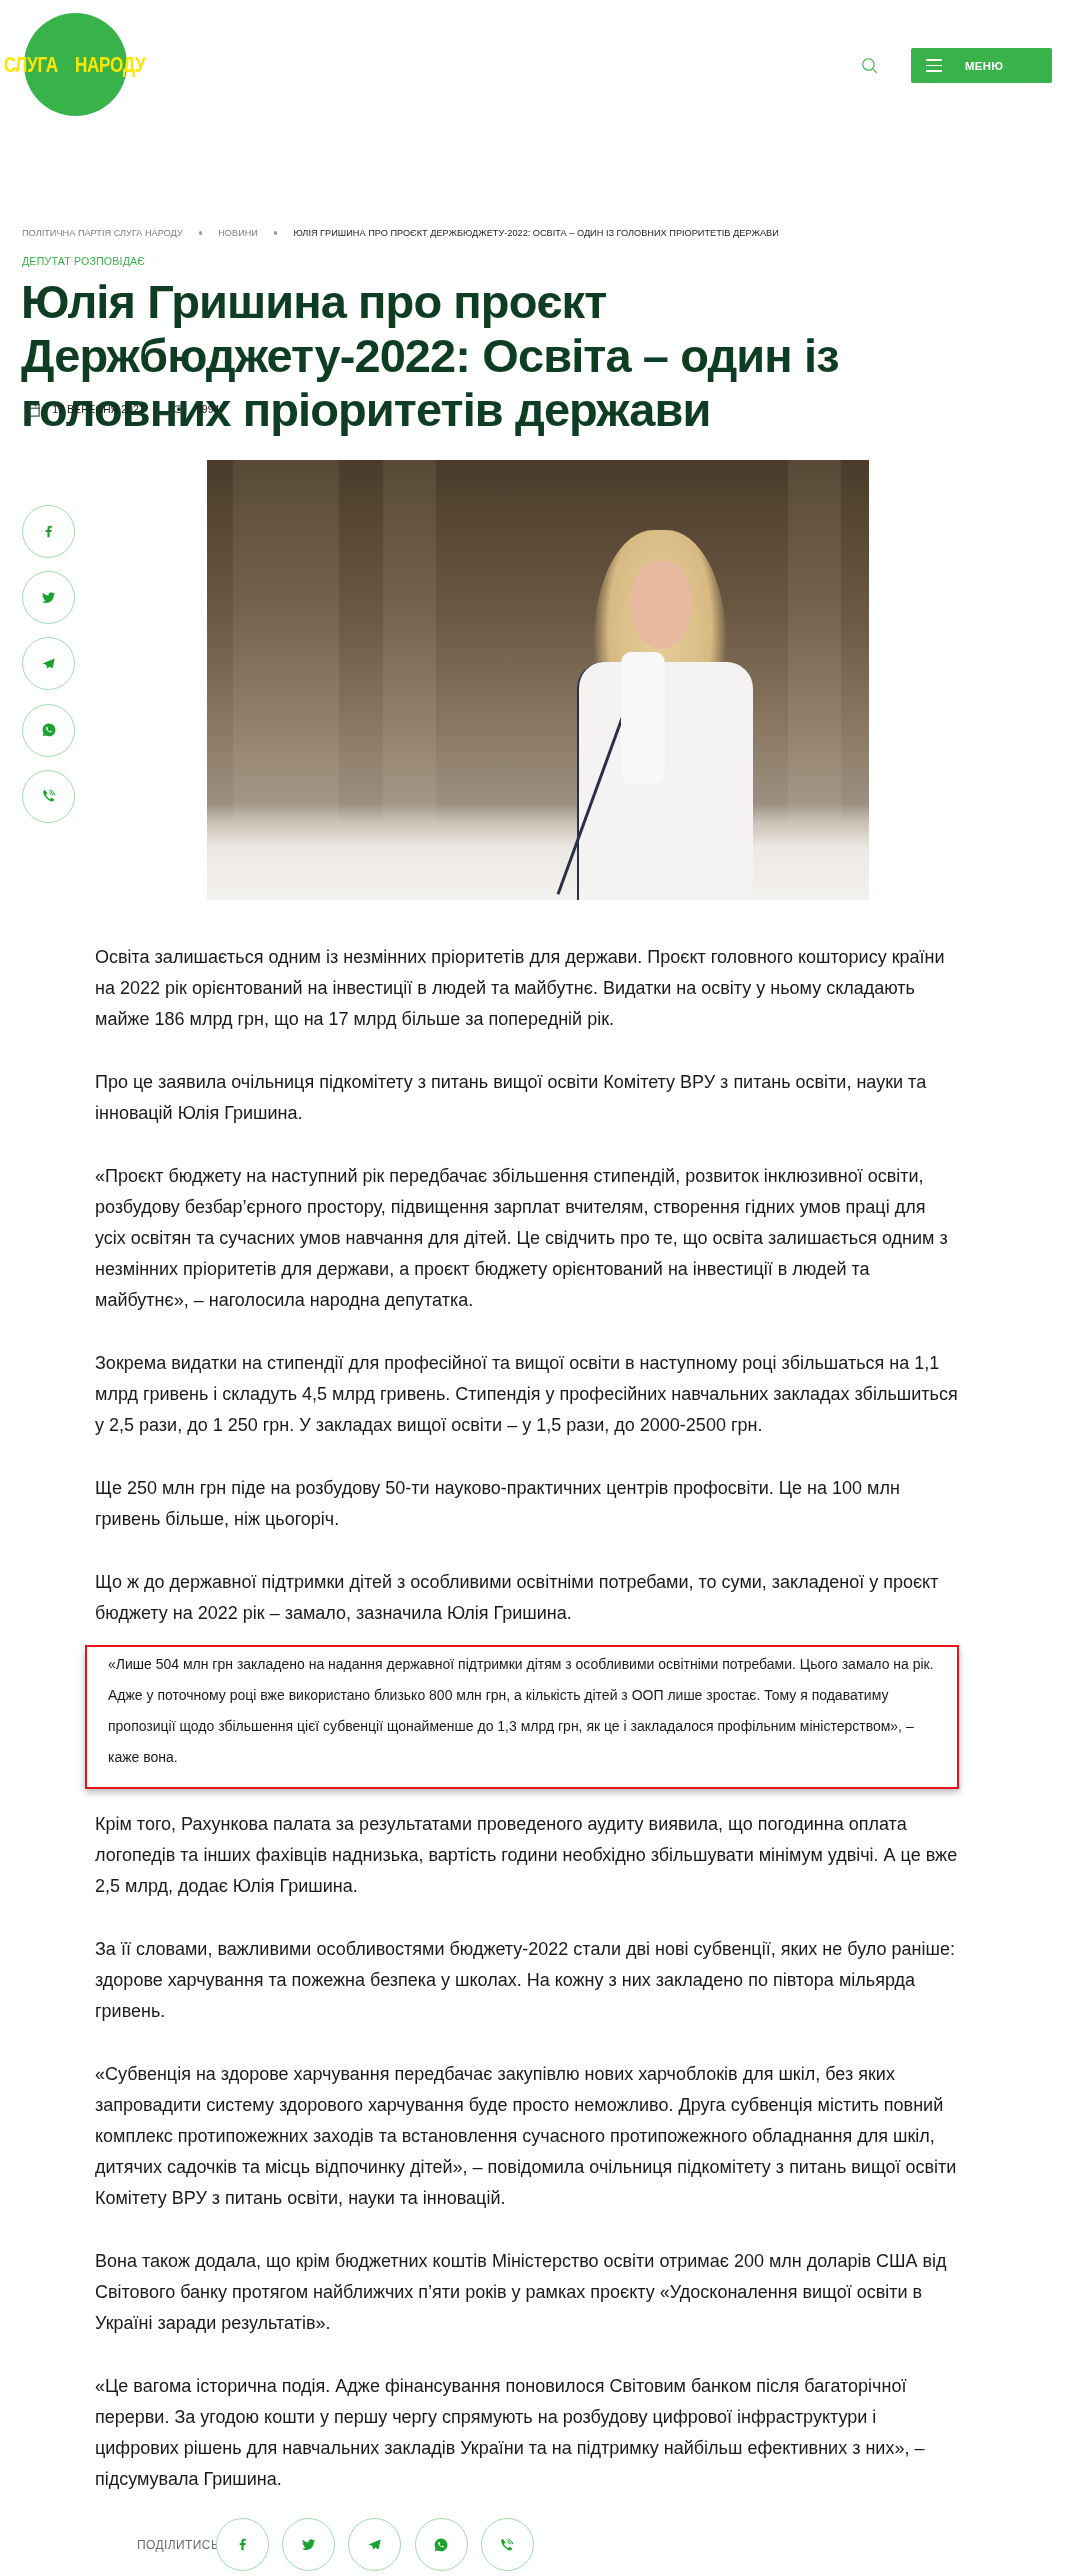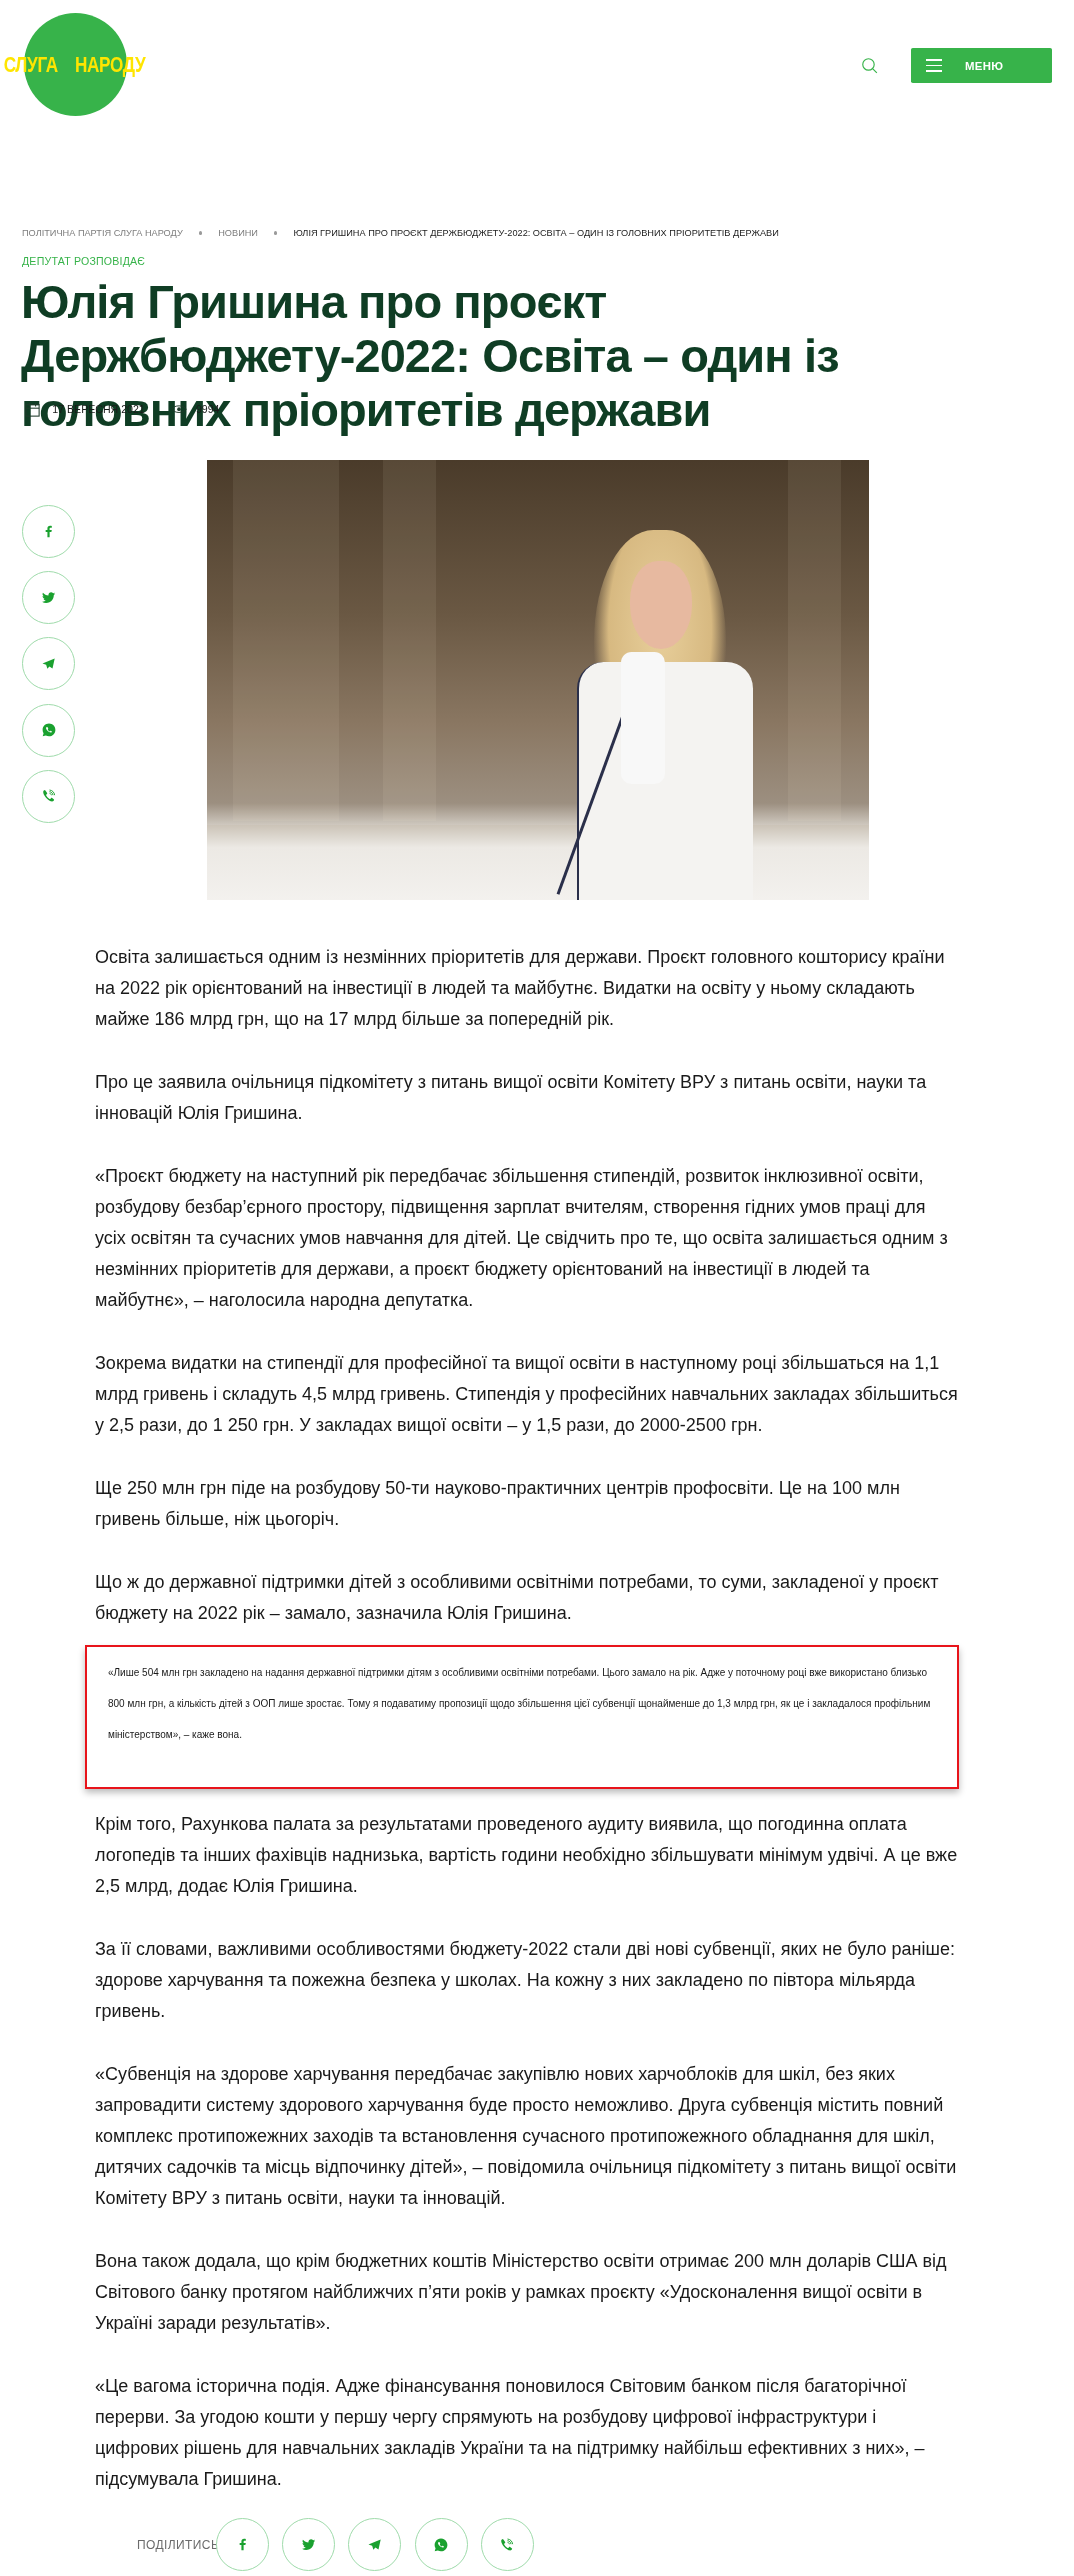--- a/index.html
+++ b/index.html
@@ -43,21 +43,21 @@
   .hero .rail { position: absolute; left: 0; top: 83%; width: 100%; height: 17%; background: linear-gradient(180deg, #cbc3b7 0%, #ece9e4 30%, #f3f1ee 100%); }
   .hero .hair { position: absolute; left: 387px; top: 70px; width: 132px; height: 247px; background: radial-gradient(ellipse at 50% 40%, #e8cf9b 0%, #d7b981 55%, rgba(200,170,120,0) 72%); border-radius: 45% 45% 30% 30%; }
   .hero .face { position: absolute; left: 423px; top: 101px; width: 62px; height: 88px; background: #e7b9a0; border-radius: 45% 45% 50% 50%; }
   .hero .jacket { position: absolute; left: 370px; top: 202px; width: 176px; height: 247px; background: #f4f3f1; border-radius: 26.4px 26.4px 0 0; border-left: 2.6px solid #2a2f4a; }
   .hero .jacket::before { content: ""; position: absolute; left: 62px; top: 0; width: 2.6px; height: 247px; background: #2a2f4a; transform: rotate(20deg); transform-origin: top; }
   .hero .shirt { position: absolute; left: 414px; top: 192px; width: 44px; height: 132px; background: #f8f8f8; border-radius: 10.6px; }
 
   
   .body { position: absolute; left: 95px; top: 942px; width: 863px; font-size: 18px; line-height: 31px; color: #1a1a1a; }
   .body p { margin-bottom: 32px; }
-  .highlight { position: absolute; left: 85px; top: 1645px; width: 874px; height: 144px; border: 2.6px solid #e8141b; box-shadow: 0 3.5px 7px rgba(0,0,0,0.28); padding: 10px 21px 0 21px; font-size: 10px; line-height: 31px; color: #1a1a1a; background: #fff; }
+  .highlight { position: absolute; left: 85px; top: 1645px; width: 874px; height: 144px; border: 2.6px solid #e8141b; box-shadow: 0 3.5px 7px rgba(0,0,0,0.28); padding: 2px 21px 0 21px; font-size: 14px; line-height: 31px; color: #1a1a1a; background: #fff; }
 
   
   .bottom-share { position: absolute; left: 109px; top: 2518px; display: flex; align-items: center; }
   .bottom-share .label { font-size: 12px; color: #6b6b6b; text-transform: uppercase; letter-spacing: 0.4px; width: 107px; padding-left: 28px; }
   .bottom-share .circle { margin-right: 13.2px; }
 </style>
 </head>
 <body>
 
 <header class="header">

